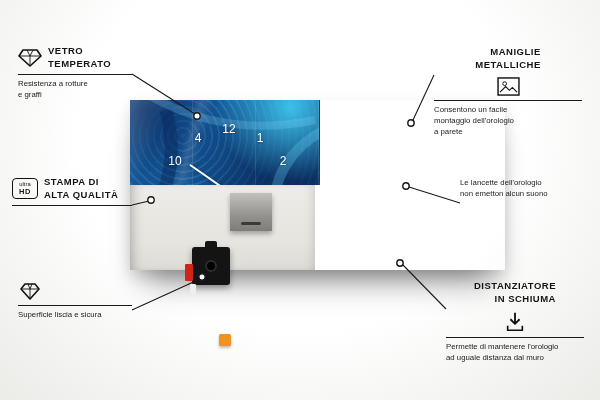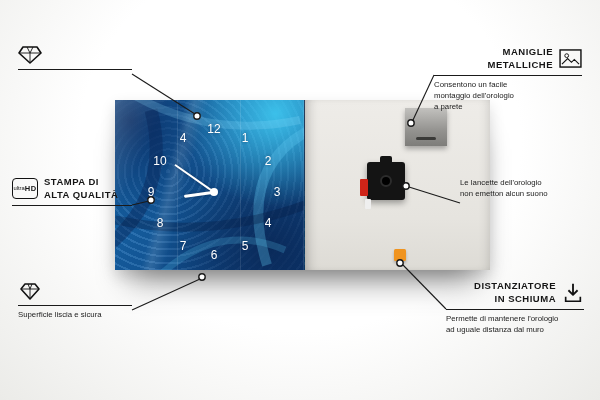--- a/index.html
+++ b/index.html
@@ -11,46 +11,47 @@
     background: radial-gradient(ellipse at 50% 35%, #ffffff 52%, #ebebe8 100%);
     color: #151515;
   }
 
   
   .callout { position: absolute; }
   .callout .head {
     display: flex; align-items: center; gap: 6px;
     padding-bottom: 4px; border-bottom: 1.4px solid #1a1a1a;
   }
-  .callout.right .head { justify-content: flex-end; }
+  .callout.right .head { justify-content: flex-end; flex-direction: column; }
   .callout .title {
     font-weight: bold; font-size: 9.5px; letter-spacing: .5px;
     line-height: 1.32; white-space: pre-line;
   }
   .callout.right .title { text-align: right; }
   .callout .subtitle {
     font-size: 7.8px; line-height: 1.4; padding-top: 4px;
     white-space: pre-line; color: #222;
   }
   .callout.right .subtitle { }
   .icon { flex: 0 0 auto; display: flex; align-items: center; }
 
   .hd-badge {
     width: 26px; height: 21px; border: 1.4px solid #111; border-radius: 4px;
-    display: flex; align-items: center; justify-content: center;
+    display: flex; flex-direction: column; align-items: center; justify-content: center;
     line-height: 1;
   }
   .hd-badge .t1 { font-size: 5.8px; }
   .hd-badge .t2 { font-size: 7.5px; font-weight: bold; letter-spacing: .5px; }
 
   
   .product {
-    position: absolute; left: 115px; top: 100px; width: 375px; height: 170px;
+    position: absolute; left: 130px; top: 100px; width: 375px; height: 170px;
     display: flex;
     box-shadow: 0 24px 30px -14px rgba(0,0,0,.45), 0 6px 14px rgba(0,0,0,.14);
+    flex-direction: column;
   }
   .clock-front {
     position: relative; width: 190px; height: 170px; overflow: hidden;
     border-right: 1px solid rgba(0,0,0,.35);
     background:
       linear-gradient(115deg, rgba(255,255,255,.20) 0%, rgba(255,255,255,0) 20%),
       radial-gradient(circle at 85% 8%, #3cc0ea 0%, rgba(60,192,234,0) 42%),
       radial-gradient(circle at 8% 12%, #0a2f66 0%, rgba(10,47,102,0) 48%),
       radial-gradient(circle at 82% 88%, #0a2a5a 0%, rgba(10,42,90,0) 55%),
       repeating-radial-gradient(circle at 28% 42%, rgba(255,255,255,.09) 0 2px, rgba(0,0,0,.07) 2px 7px),
@@ -161,21 +162,25 @@
 </div>
 
 <div class="callout left" style="left:18px;top:45px;width:114px">
   <div class="head">
     <span class="icon">
       <svg width="24" height="20" viewBox="0 0 24 20">
           <path d="M5 2h14l4 6-11 10L1 8z" fill="none" stroke="#111" stroke-width="1.6" stroke-linejoin="round"></path>
           <path d="M1 8h22M9 2l3 6 3-6M12 8v9" stroke="#111" stroke-width=".9" fill="none"></path>
         </svg>
     </span>
-  </div>
+    <span class="title">VETRO
+TEMPERATO</span>
+  </div>
+  <div class="subtitle">Resistenza a rotture
+e graffi</div>
 </div>
 
 <div class="callout left" style="left:12px;top:176px;width:120px">
   <div class="head">
     <span class="icon hd-badge">
       <span class="t1">ultra</span>
       <span class="t2">HD</span>
     </span>
     <span class="title">STAMPA DI
 ALTA QUALITÀ</span>

